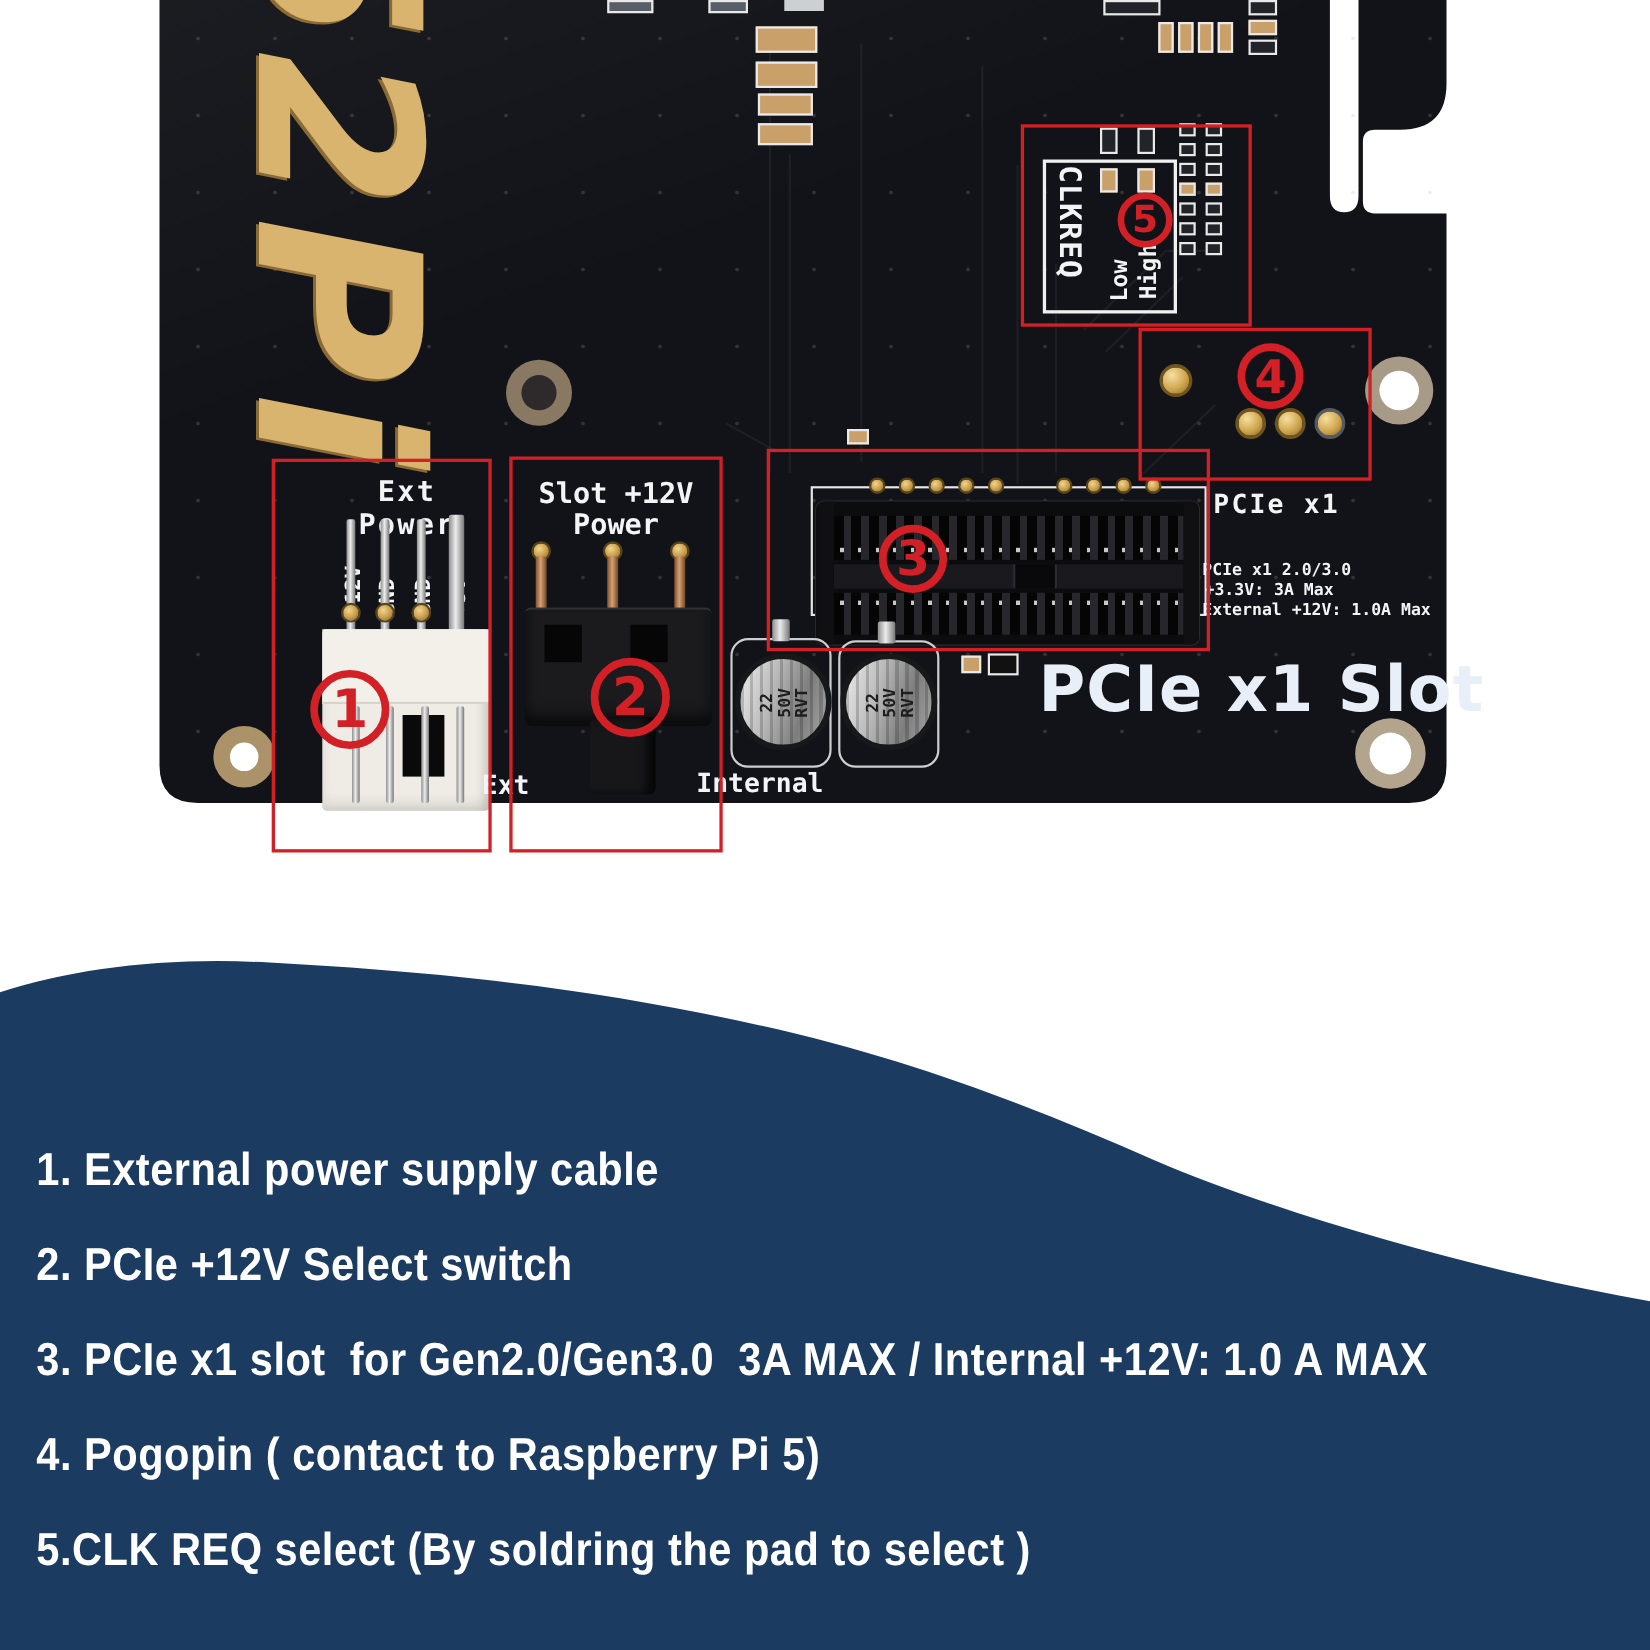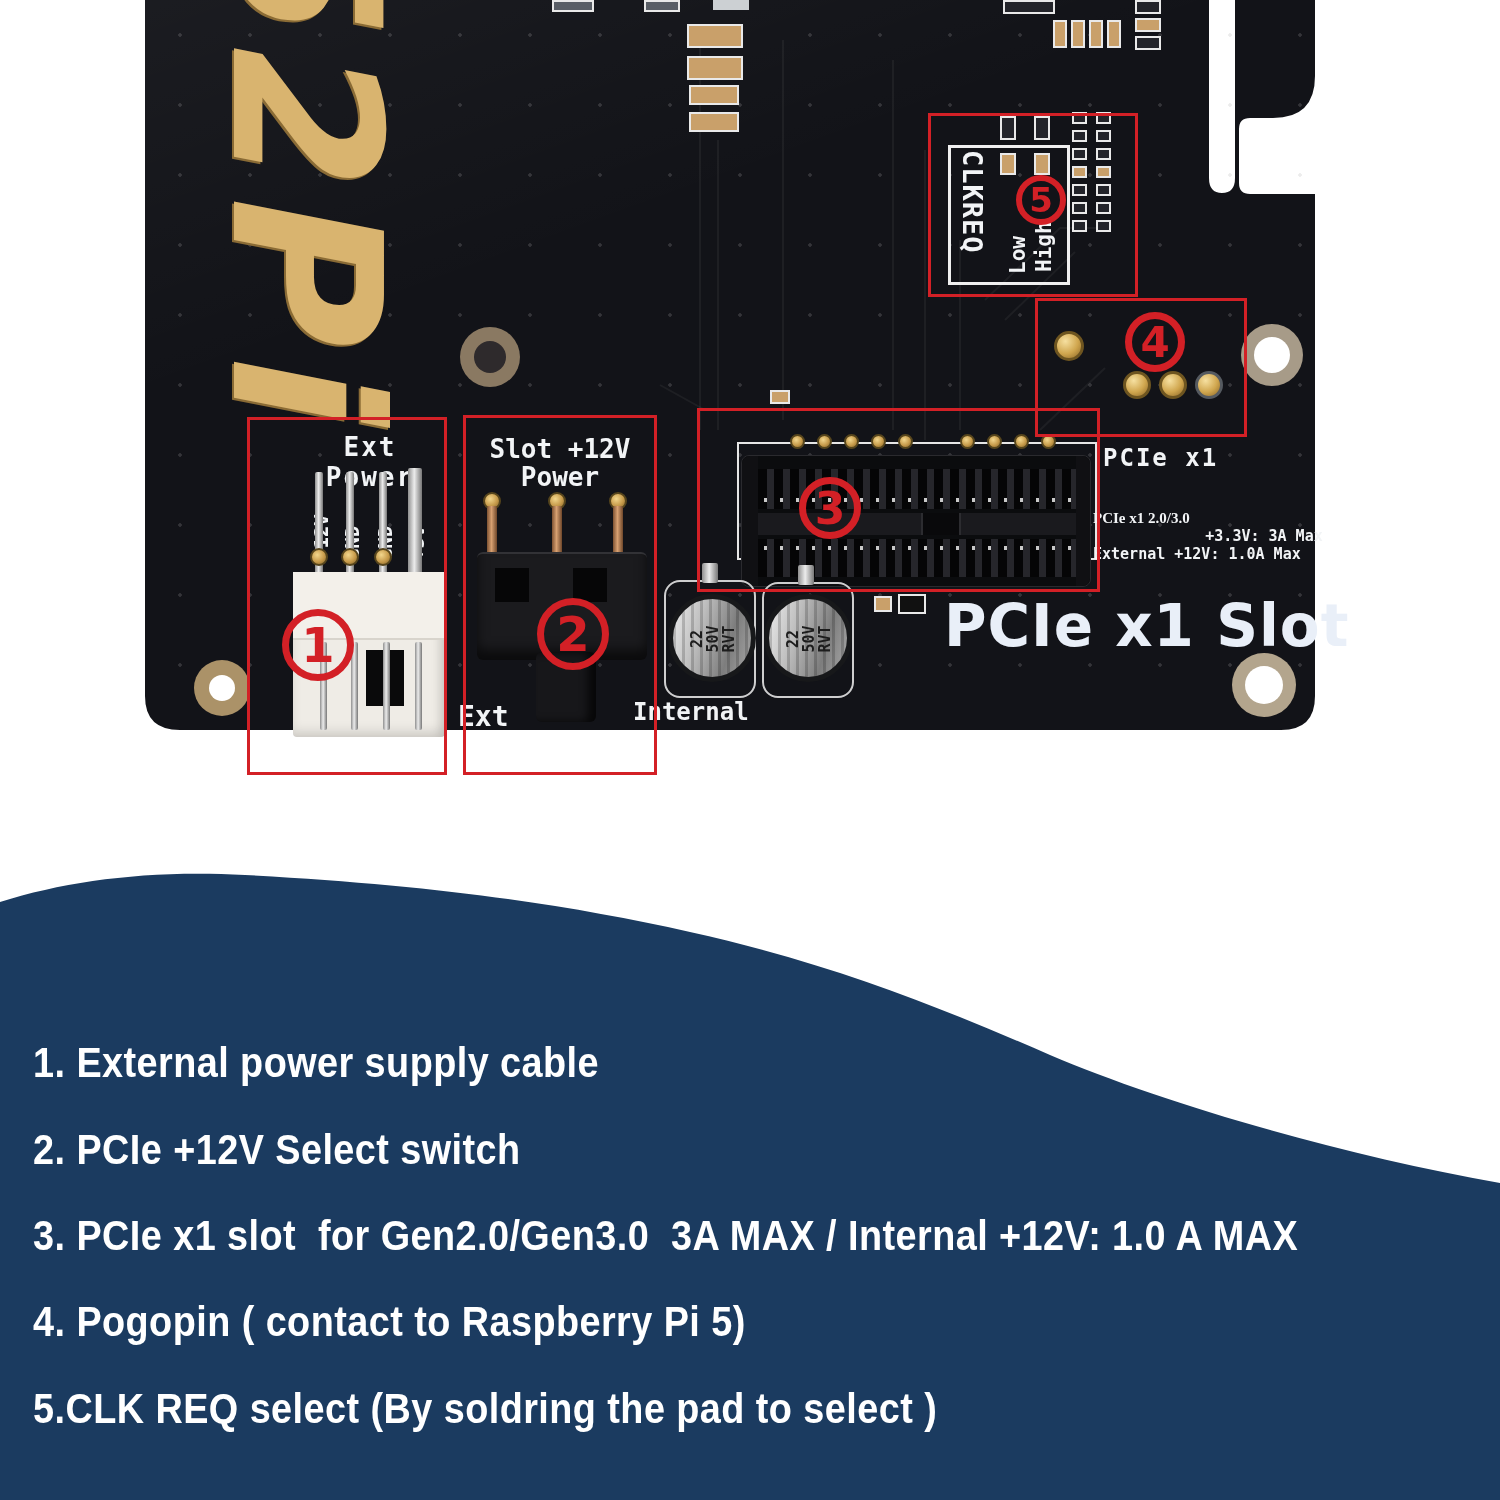--- a/index.html
+++ b/index.html
@@ -206,21 +206,21 @@
   <div class="abs goldpad" style="left:548px;top:492px;width:18px;height:18px;"></div>
   <div class="abs goldpad" style="left:609px;top:492px;width:18px;height:18px;"></div>
   <div class="abs pin-copper" style="left:487px;top:506px;width:10px;height:52px;"></div>
   <div class="abs pin-copper" style="left:552px;top:506px;width:10px;height:52px;"></div>
   <div class="abs pin-copper" style="left:613px;top:506px;width:10px;height:52px;"></div>
   <div class="abs" style="left:477px;top:552px;width:170px;height:106px;background:#1b1b1e;border-radius:6px;border-top:2px solid #323236;box-shadow:inset 0 -10px 12px rgba(0,0,0,0.6);">
     <div class="abs" style="left:18px;top:14px;width:34px;height:34px;background:#060607;"></div>
     <div class="abs" style="left:96px;top:14px;width:34px;height:34px;background:#060607;"></div>
   </div>
   <div class="abs" style="left:536px;top:652px;width:60px;height:70px;background:#17171a;border-radius:6px;box-shadow:inset -8px 0 8px rgba(0,0,0,0.7);"></div>
-  <div class="abs silk" style="left:438px;top:700px;width:56px;font-size:28px;margin-left:20px;">Ext</div>
+  <div class="abs silk" style="left:438px;top:700px;width:56px;font-size:24px;">Ext</div>
   <div class="abs silk" style="left:633px;top:698px;width:120px;font-size:24px;">Internal</div>
 
   <div class="abs" style="left:737px;top:442px;width:360px;height:118px;border:2px solid #e6e6e6;box-sizing:border-box;"></div>
 
   <div class="abs goldpad" style="left:790px;top:434px;width:15px;height:15px;"></div>
   <div class="abs goldpad" style="left:817px;top:434px;width:15px;height:15px;"></div>
   <div class="abs goldpad" style="left:844px;top:434px;width:15px;height:15px;"></div>
   <div class="abs goldpad" style="left:871px;top:434px;width:15px;height:15px;"></div>
   <div class="abs goldpad" style="left:898px;top:434px;width:15px;height:15px;"></div>
   <div class="abs goldpad" style="left:960px;top:434px;width:15px;height:15px;"></div>
@@ -233,22 +233,22 @@
     <div class="abs teethdots" style="left:16px;top:42px;width:318px;height:4px;"></div>
     <div class="abs" style="left:16px;top:57px;width:318px;height:22px;background:#1a1a1e;"></div>
     <div class="abs" style="left:179px;top:57px;width:36px;height:22px;background:#09090b;border-left:2px solid #2c2c30;border-right:2px solid #2c2c30;"></div>
     <div class="abs teeth" style="left:16px;top:83px;width:318px;height:38px;"></div>
     <div class="abs teethdots" style="left:16px;top:90px;width:318px;height:4px;"></div>
     <div class="abs" style="left:0;top:0;width:16px;height:130px;background:#101013;border-radius:8px 0 0 8px;"></div>
     <div class="abs" style="left:334px;top:0;width:14px;height:130px;background:#101013;border-radius:0 8px 8px 0;"></div>
   </div>
 
   <div class="abs silk" style="left:1103px;top:444px;width:120px;font-size:24px;letter-spacing:2px;">PCIe x1</div>
-  <div class="abs silk" style="left:1093px;top:509px;width:220px;font-size:15px;line-height:18px;font-family:Liberation Serif, serif;">PCIe x1 2.0/3.0</div>
-  <div class="abs silk" style="left:1154px;top:527px;width:220px;font-size:15px;line-height:18px;text-align:center;">+3.3V: 3A Max</div>
+  <div class="abs silk" style="left:1093px;top:509px;width:220px;font-size:15px;line-height:18px;">PCIe x1 2.0/3.0</div>
+  <div class="abs silk" style="left:1095px;top:527px;width:220px;font-size:15px;line-height:18px;">+3.3V: 3A Max</div>
   <div class="abs silk" style="left:1093px;top:545px;width:230px;font-size:15px;line-height:18px;">External +12V: 1.0A Max</div>
 
   <div class="abs" style="left:664px;top:580px;width:92px;height:118px;border:2px solid rgba(240,240,240,0.85);border-radius:16px;box-sizing:border-box;"></div>
   <div class="abs" style="left:762px;top:582px;width:92px;height:116px;border:2px solid rgba(240,240,240,0.85);border-radius:16px;box-sizing:border-box;"></div>
   <div class="abs pin-silver" style="left:702px;top:563px;width:16px;height:20px;"></div>
   <div class="abs pin-silver" style="left:798px;top:565px;width:16px;height:20px;"></div>
   <div class="abs cap" style="left:668px;top:594px;width:88px;height:88px;">
     <div class="abs vccw" style="left:16px;top:68px;width:56px;height:48px;">
       <div class="capline">22</div>
       <div class="capline">50V</div>

